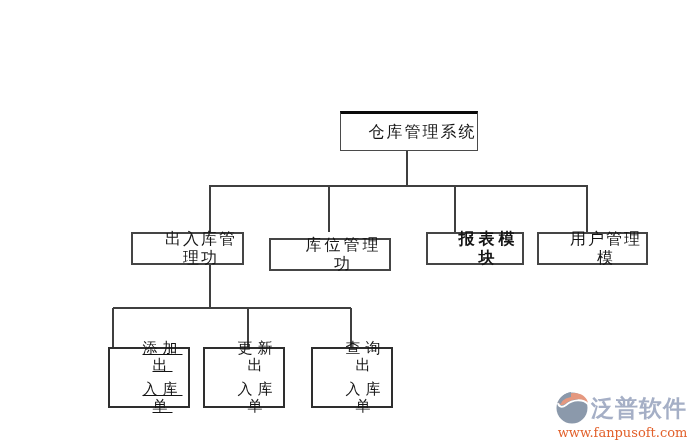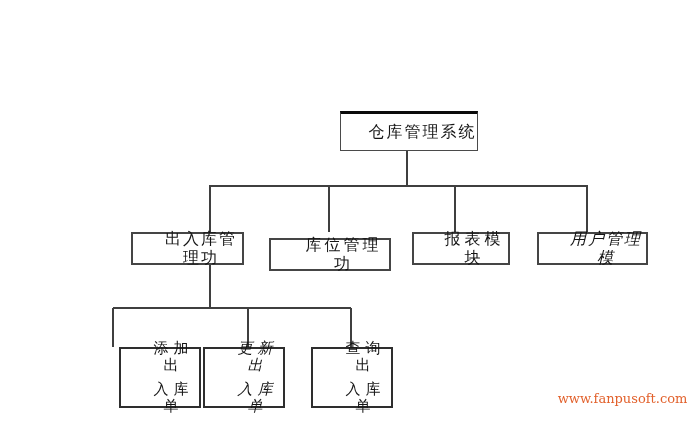--- a/index.html
+++ b/index.html
@@ -17,30 +17,30 @@
     text-align:center;font-size:16px;line-height:1.15;padding-left:27px;
   }
   .box-root{
     left:340px;top:111px;width:138px;height:40px;
     border:1px solid #4a4a4a;border-top:3px solid #0a0a0a;
     letter-spacing:2px;
   }
   .box-l2{top:232px;height:33px;border-width:2px;}
   .box-l2-0{left:131px;width:113px;letter-spacing:2px;}
   .box-l2-1{left:269px;width:122px;letter-spacing:3px;margin-top:6px;}
-  .box-l2-2{left:412px;width:98px;letter-spacing:4px;}
-  .box-l2-3{left:537px;width:111px;letter-spacing:2px;font-style:italic;}
+  .box-l2-2{left:426px;width:98px;letter-spacing:4px;font-weight:bold;}
+  .box-l2-3{left:537px;width:111px;letter-spacing:2px;}
   .box-l3{
     top:347px;width:82px;height:61px;border:2px solid #2e2e2e;
     flex-direction:column;font-size:15px;letter-spacing:5px;
     justify-content:center;gap:6px;
   }
   .box-l3 span{display:block;}
-  .box-l3-0{left:119px;}
-  .box-l3-1{left:203px;font-style:italic;}
+  .box-l3-0{left:108px;text-decoration:underline;}
+  .box-l3-1{left:203px;}
   .box-l3-2{left:311px;}
   .watermark{
     position:absolute;left:555px;top:391px;width:135px;height:54px;
   }
   .wm-row{display:flex;align-items:center;}
   .wm-icon{width:34px;height:34px;flex:0 0 34px;}
   .wm-brand{
     font-size:23px;font-weight:bold;color:#a5afc6;
     letter-spacing:1px;margin-left:2px;white-space:nowrap;
   }
@@ -85,16 +85,25 @@
   <div class="box box-l3 box-l3-1">
     <span>更新出</span>
     <span>入库单</span>
   </div>
   <div class="box box-l3 box-l3-2">
     <span>查询出</span>
     <span>入库单</span>
   </div>
 
   <div class="watermark">
+    <div class="wm-row">
+      <svg class="wm-icon" viewBox="0 0 34 34">
+        <circle cx="17" cy="17" r="15.5" fill="#8b99ab"></circle>
+        <path d="M3 12 C7 4 16 0 25 3 C30 5 33 9 33 13 C27 7 17 7 10 13 C7 15 4 14 3 12 Z" fill="#e5987f"></path>
+        <path d="M33 13 C28 8 18 8 11 14 C7 17 4 16 3 12" stroke="#ffffff" stroke-width="2" fill="none"></path>
+        <path d="M3 12 C5 6 10 2 16 1 L16 6 C11 7 7 9 6 13 Z" fill="#8b99ab"></path>
+      </svg>
+      <span class="wm-brand">泛普软件</span>
+    </div>
     <div class="wm-url">www.fanpusoft.com</div>
   </div>
 
 </div>
 
 </body></html>

